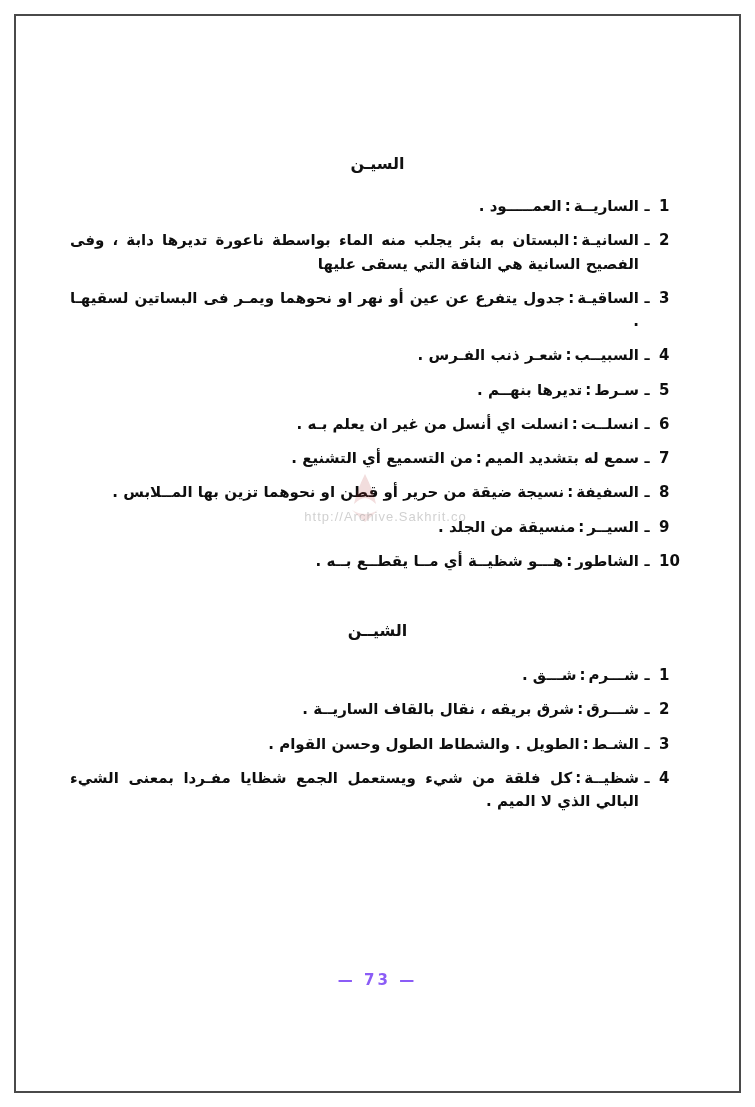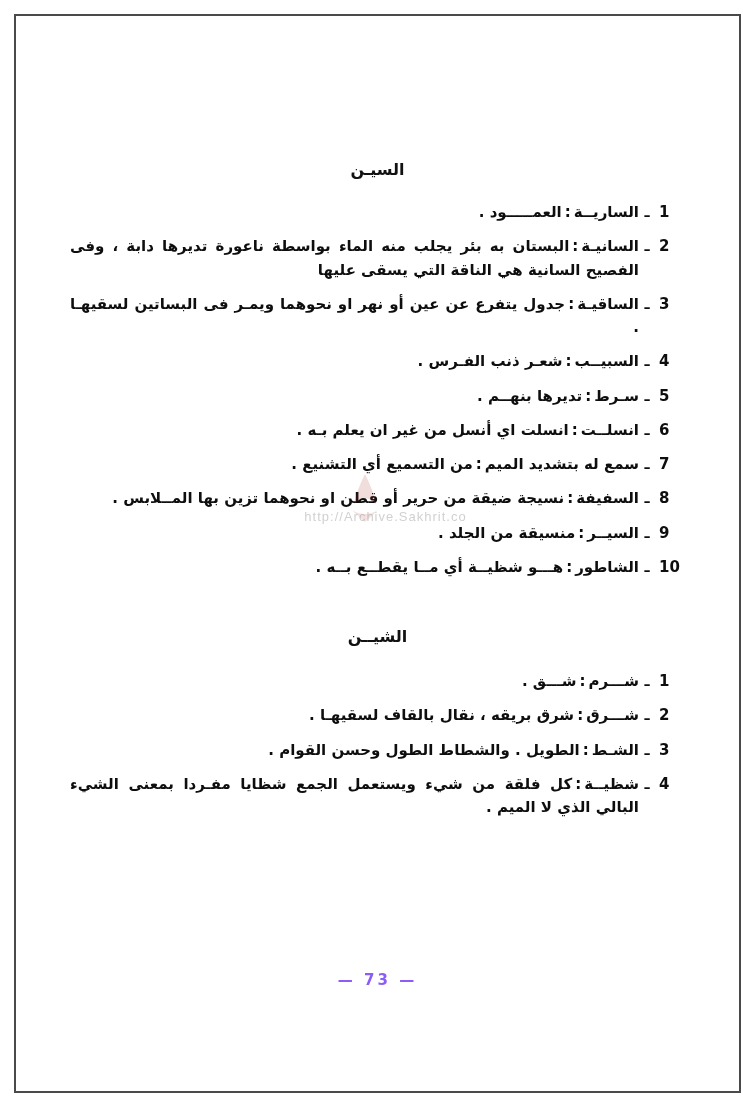--- a/index.html
+++ b/index.html
@@ -35,21 +35,21 @@
     top: 150px;
     direction: rtl;
     text-align: right;
   }
   .section-heading {
     text-align: center;
     font-size: 16px;
     font-weight: bold;
     color: #111;
     letter-spacing: 2px;
-    margin: 10px 0 22px 0;
+    margin: 4px 0 22px 0;
   }
   .section-heading.second {
     margin-top: 48px;
     margin-bottom: 24px;
   }
   .entry {
     display: flex;
     flex-direction: row;
     align-items: flex-start;
     margin-bottom: 11px;
@@ -227,21 +227,21 @@
       <span class="dash">ـ</span>
       <span class="body">
         <span class="term">شـــرم</span><span class="colon">:</span><span class="gloss">شـــق .</span>
       </span>
     </div>
 
     <div class="entry">
       <span class="num">2</span>
       <span class="dash">ـ</span>
       <span class="body">
-        <span class="term">شـــرق</span><span class="colon">:</span><span class="gloss">شرق بريقه ، نقال بالقاف لسقيهـا .</span>
+        <span class="term">شـــرق</span><span class="colon">:</span><span class="gloss">شرق بريقه ، نقال بالقاف الساريــة .</span>
       </span>
     </div>
 
     <div class="entry">
       <span class="num">3</span>
       <span class="dash">ـ</span>
       <span class="body">
         <span class="term">الشـط</span><span class="colon">:</span><span class="gloss">الطويل . والشطاط الطول وحسن القوام .</span>
       </span>
     </div>

